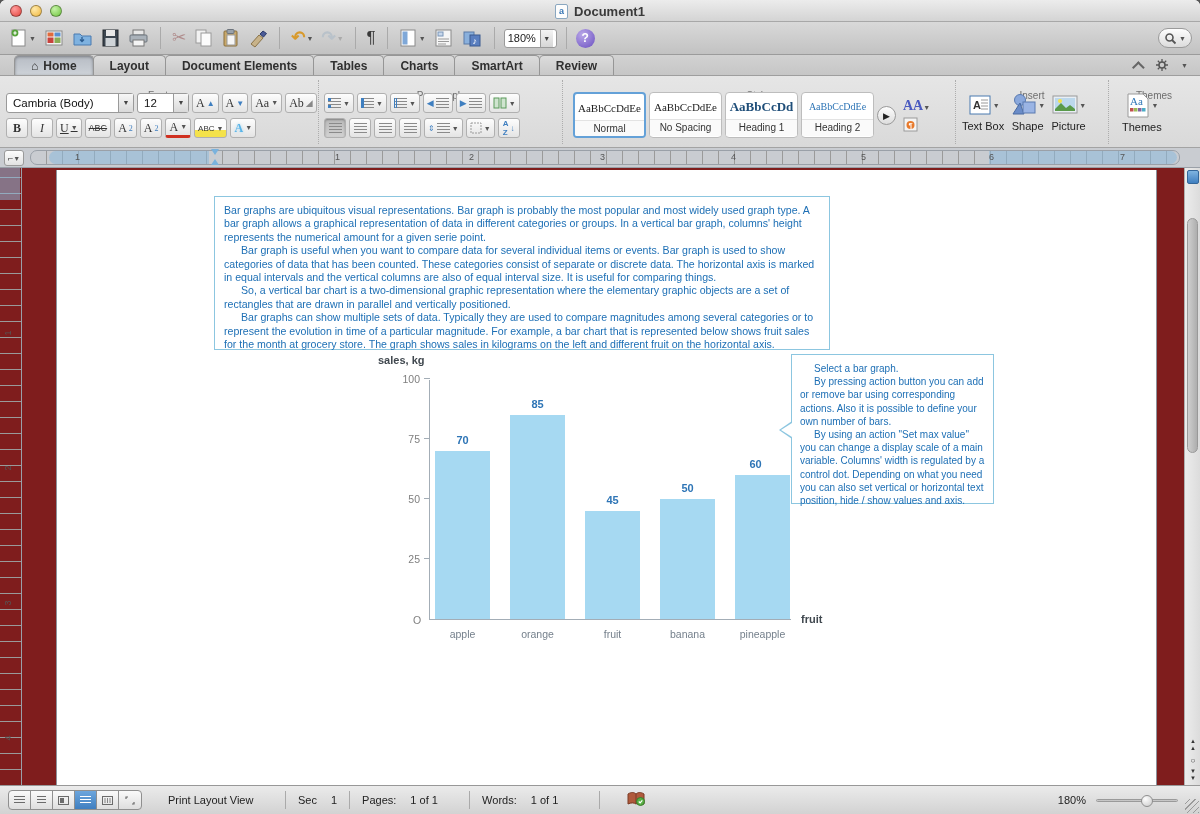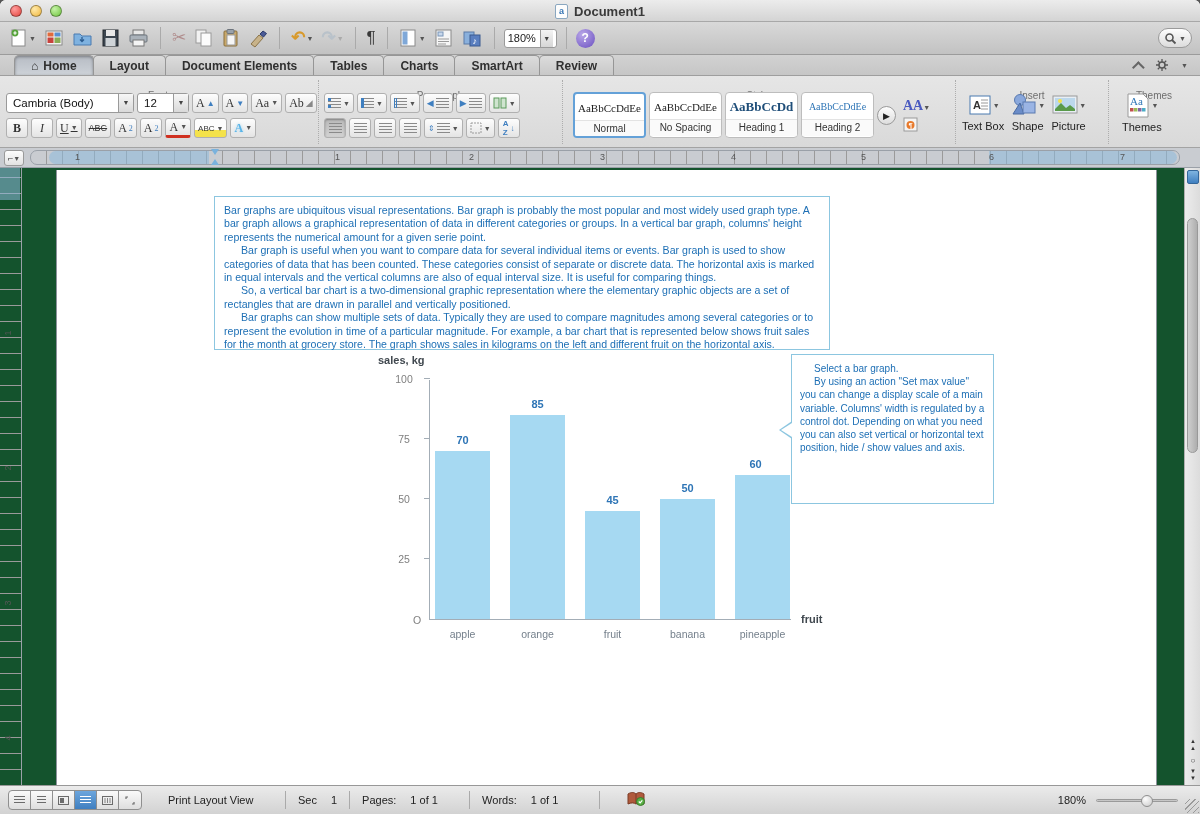--- a/index.html
+++ b/index.html
@@ -66,39 +66,39 @@
   .tabsel { position:absolute; left:4px; top:2px; width:20px; height:16px; background:linear-gradient(#fdfdfd,#e2e2e2); border:1px solid #9a9a9a; border-radius:3px; font-size:9px; color:#333; text-align:center; line-height:14px; }
   .hruler { position:absolute; left:30px; top:2px; width:1150px; height:15px; background:linear-gradient(#fbfbfb,#e8e8e8); border:1px solid #9aa0a8; border-radius:7px; background-image:repeating-linear-gradient(90deg, transparent 0 15px, #9a9a9a 15px 16px); }
   .hmargin { position:absolute; top:0; height:13px; background:rgba(140,185,220,.55); }
   .rnum { position:absolute; top:0; font-size:9px; color:#555; line-height:13px; }
   .indent-marker { position:absolute; left:180px; top:-2px; width:9px; height:17px; color:#3f87c6; }
   .indent-marker div { width:0; height:0; border-left:4px solid transparent; border-right:4px solid transparent; }
   .im-top { border-top:6px solid #7ab2dd; }
   .im-bot { border-bottom:6px solid #7ab2dd; margin-top:4px; }
 
   
-  .docarea { position:absolute; left:0; top:168px; width:1200px; height:617px; background:#14532d; }
+  .docarea { position:absolute; left:0; top:168px; width:1200px; height:617px; background:#7f1d1d; }
   .vruler { position:absolute; left:0; top:0; width:22px; height:617px; background:linear-gradient(90deg,#fbfbfb,#e6e6e6); border-right:1px solid #9aa0a8; background-image:repeating-linear-gradient(0deg, transparent 0 15px, #9a9a9a 15px 16px); }
   .vmargin { position:absolute; left:0; width:20px; background:rgba(140,185,220,.55); }
   .vnum { position:absolute; left:5px; font-size:9px; color:#555; transform:rotate(-90deg); }
   .page { position:absolute; left:56px; top:2px; width:1101px; height:615px; background:#fff; border-left:1px solid #8d929b; border-right:1px solid #8d929b; }
 
   .introbox { position:absolute; left:157px; top:26px; width:616px; height:154px; border:1px solid #8cc6e0; padding:7px 9px; color:#1d6fb5; font-size:10.6px; line-height:13.4px; }
   .introbox p { text-indent:17px; }
   .introbox p:first-child { text-indent:0; }
 
   .chartplot { position:absolute; left:372px; top:210px; width:362px; height:240px; border-left:1px solid #a3adb6; border-bottom:1px solid #a3adb6; }
   .ylab { position:absolute; left:-52px; top:-26px; font-size:11px; font-weight:bold; color:#40484f; white-space:nowrap; }
   .xlab { position:absolute; left:100%; bottom:-6px; margin-left:10px; font-size:11px; font-weight:bold; color:#40484f; }
   .origin { position:absolute; left:-17px; bottom:-7px; font-size:10.5px; color:#7f7f7f; }
   .bar { position:absolute; bottom:0; width:55px; }
   .bar-val { position:absolute; width:55px; text-align:center; font-size:11px; font-weight:bold; }
   .bar-cat { position:absolute; top:100%; margin-top:9px; width:55px; text-align:center; font-size:10.5px; color:#75808c; }
   .ytick { position:absolute; left:-6px; width:6px; height:1px; background:#a3adb6; }
-  .ytick-label { position:absolute; left:-42px; width:32px; text-align:center; font-size:10.5px; color:#7f7f7f; }
+  .ytick-label { position:absolute; left:-42px; width:32px; text-align:right; font-size:10.5px; color:#7f7f7f; }
 
   .callout { position:absolute; border:1px solid #8cc6e0; background:#fff; color:#1d6fb5; font-size:10px; line-height:13.2px; }
   .callout p { text-indent:14px; }
   .co-right { left:734px; top:184px; width:203px; height:150px; padding:7px 8px; }
   .co-bottom { left:274px; top:482px; width:267px; height:56px; padding:7px 10px; }
   .tail-left { position:absolute; left:-13px; top:66px; width:0; height:0; border-top:9px solid transparent; border-bottom:9px solid transparent; border-right:13px solid #8cc6e0; }
   .tail-left:after { content:""; position:absolute; left:2px; top:-7px; border-top:7px solid transparent; border-bottom:7px solid transparent; border-right:11px solid #fff; }
   .tail-up { position:absolute; left:78px; top:-14px; width:0; height:0; border-left:5px solid transparent; border-right:16px solid transparent; border-bottom:14px solid #8cc6e0; }
   .tail-up:after { content:""; position:absolute; left:-3px; top:2px; border-left:4px solid transparent; border-right:13px solid transparent; border-bottom:12px solid #fff; }
 
@@ -574,20 +574,21 @@
           <div class="ytick-label" style="bottom:114px">50</div>
           <div class="ytick" style="bottom:180px"></div>
           <div class="ytick-label" style="bottom:174px">75</div>
           <div class="ytick" style="bottom:240px"></div>
           <div class="ytick-label" style="bottom:234px">100</div>
         </div>
 
       <div class="callout co-right">
         <span class="tail-left"></span>
         <p>Select a bar graph.</p>
+        <p>By pressing action button you can add or remove bar using corresponding actions. Also it is possible to define your own number of bars.</p>
         <p>By using an action "Set max value" you can change a display scale of a main variable. Columns' width is regulated by a control dot. Depending on what you need you can also set vertical or horizontal text position, hide / show values and axis.</p>
       </div>
 
     </div>
 
     <div class="vscroll">
       <span class="ruler-toggle"></span>
       <span class="vthumb"></span>
       <span class="pgbtn" style="top:570px">▲<br>▲</span>
       <span class="pgbtn" style="top:586px; font-size:8px; line-height:14px">○</span>

